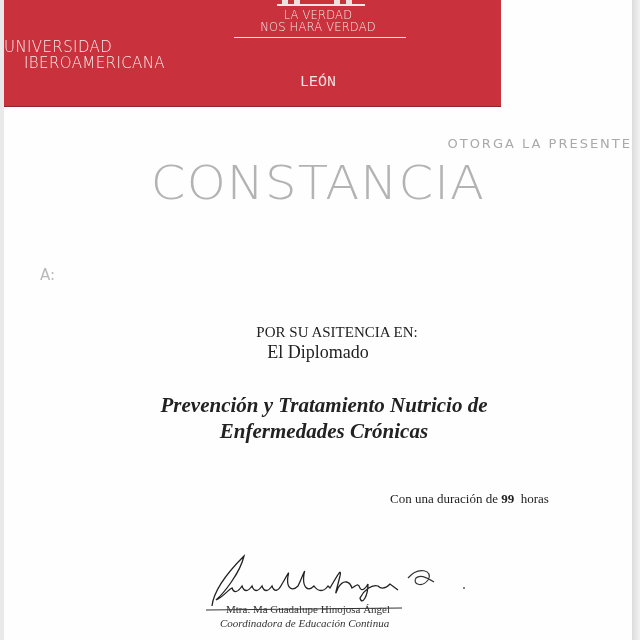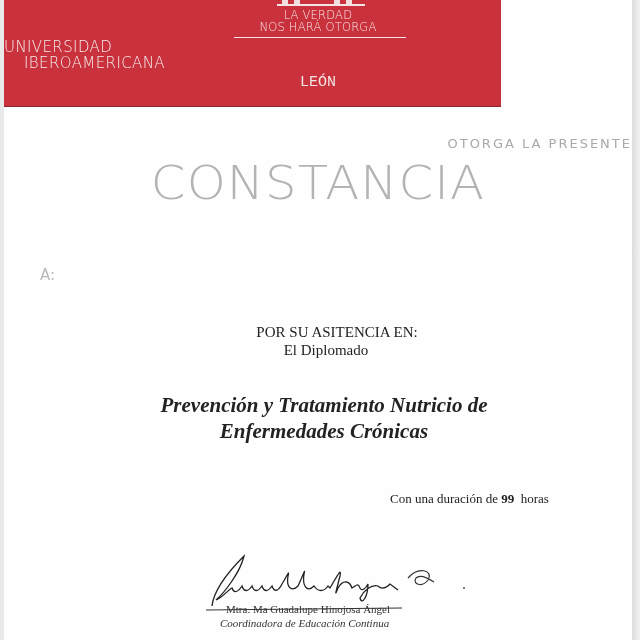--- a/index.html
+++ b/index.html
@@ -65,22 +65,22 @@
     }
     .recipient {
       position: absolute; left: 0; top: 262px; width: 604px; text-align: center;
       font-size: 22px; font-weight: bold; color: #1d1d1d;
     }
     .por {
       position: absolute; left: 0; top: 324px; width: 628px; text-align: center;
       font-size: 15px; color: #222; margin-left: 19px;
     }
     .dipl {
-      position: absolute; left: 8px; top: 342px; width: 628px; text-align: center;
-      font-size: 15px; color: #222;
+      position: absolute; left: 0; top: 342px; width: 628px; text-align: center;
+      font-size: 18px; color: #222;
     }
     .program {
       position: absolute; left: 0; width: 640px; text-align: center;
       font-size: 21px; font-style: italic; font-weight: bold; color: #222;
     }
     .program.l1 { top: 393px; }
     .program.l2 { top: 419px; }
     .duration {
       position: absolute; left: 386px; top: 491px;
       font-size: 13px; color: #222;
@@ -104,21 +104,21 @@
 <div class="page">
   <div class="band">
     <div class="crest">
       <div class="tower" style="left:8px"></div>
       <div class="tower" style="left:20px"></div>
       <div class="tower" style="left:60px"></div>
       <div class="tower" style="left:72px"></div>
       <div class="bar"></div>
     </div>
     <div class="motto l1">LA VERDAD</div>
-    <div class="motto l2">NOS HARÁ OTORGA</div>
+    <div class="motto l2">NOS HARÁ VERDAD</div>
     <div class="rule"></div>
     <div class="uni l1">UNIVERSIDAD</div>
     <div class="uni l2">IBEROAMERICANA</div>
     <div class="campus">LEÓN</div>
   </div>
 
   <div class="otorga">OTORGA LA PRESENTE</div>
   <div class="constancia">CONSTANCIA</div>
 
   <div class="a-label">A:</div>

